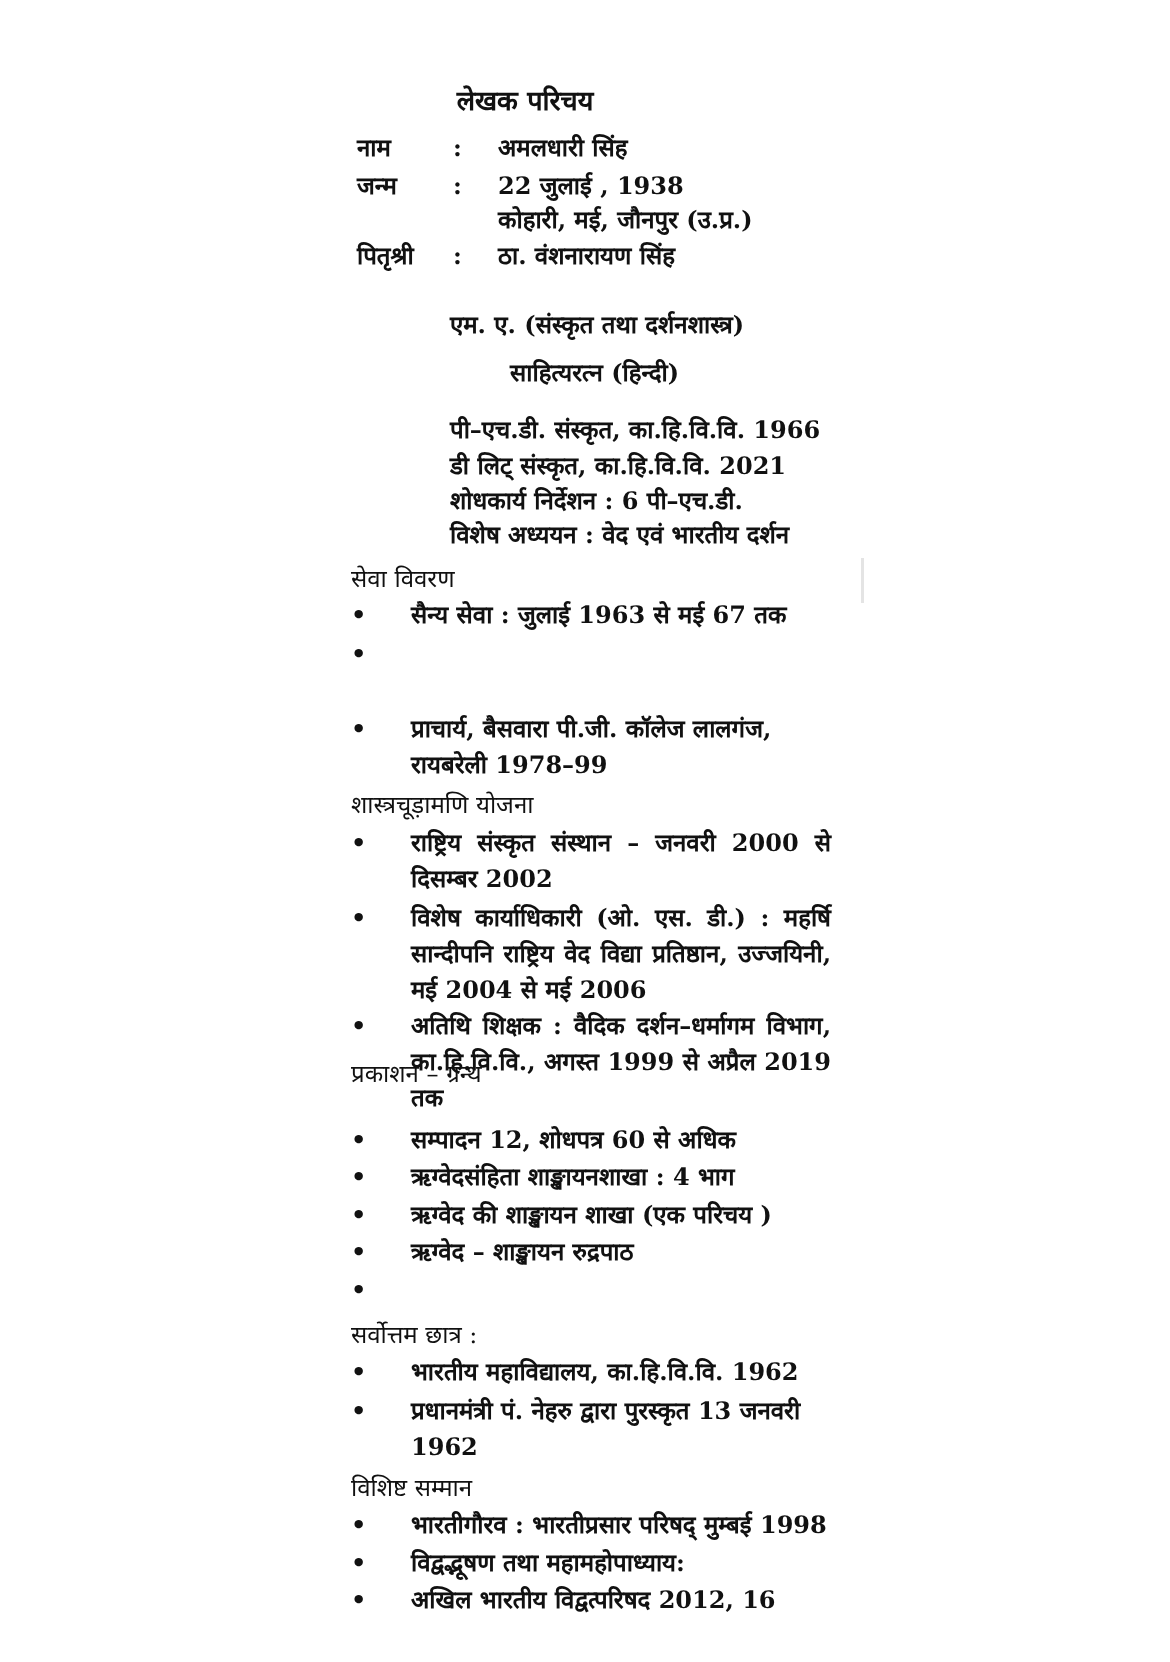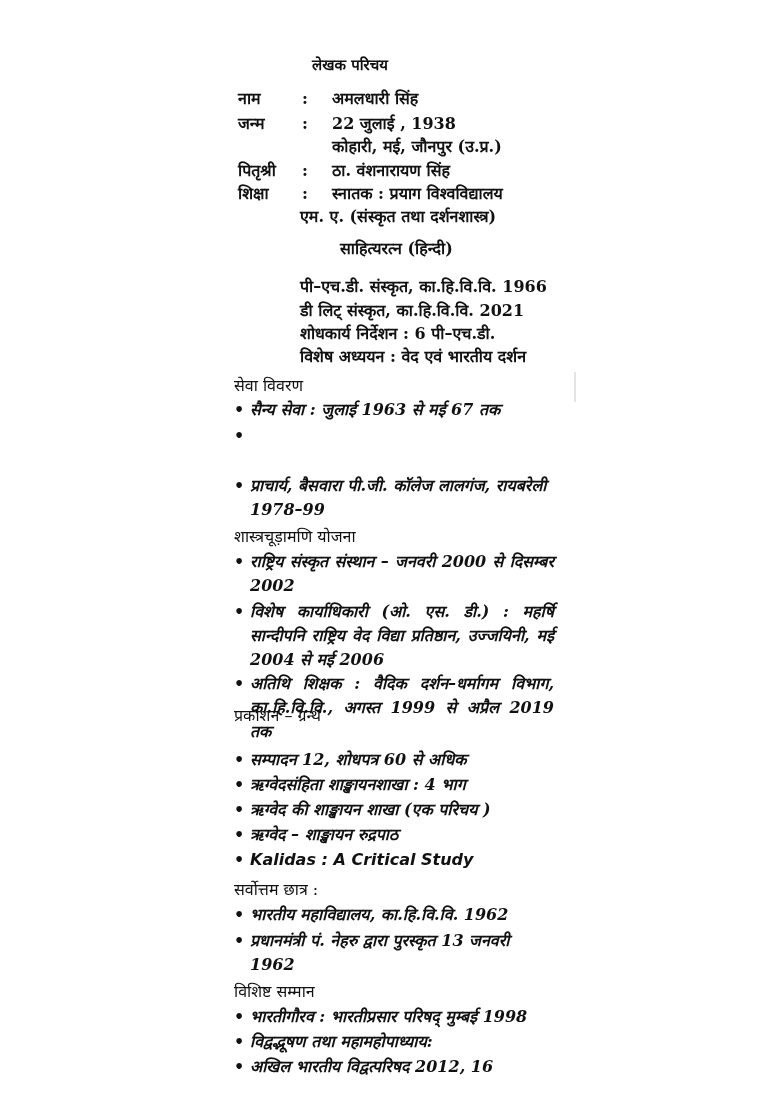--- a/index.html
+++ b/index.html
@@ -1,29 +1,29 @@
 <!DOCTYPE html>
 <html><head>
 <meta charset="utf-8">
 <style>
   html, body { margin:0; padding:0; background:#ffffff; }
   body { width:780px; height:1108px; position:relative; overflow:hidden;
          font-family:"DejaVu Serif", "Liberation Serif", serif; color:#111; }
   .page { position:absolute; left:0; top:0; width:780px; height:1108px; }
   .title { position:absolute; left:0; width:700px; top:54px; text-align:center;
-           font-size:15px; font-weight:bold; }
+           font-size:18px; font-weight:bold; }
   .row { position:absolute; left:238px; font-size:16px; line-height:22px; white-space:nowrap; }
   .row .k { display:inline-block; width:64px; font-weight:bold; }
   .row .c { display:inline-block; width:30px; font-weight:bold; }
   .row .v { display:inline-block; font-weight:bold;text-align:center; }
   .edu { position:absolute; left:300px; font-size:16px; line-height:22px; font-weight:bold; white-space:nowrap; }
   .sec { position:absolute; left:234px; font-size:16px; font-weight:normal; white-space:nowrap; }
   .bullet { position:absolute; left:234px; width:320px; font-size:16px; line-height:24px; font-weight:bold; }
   .bullet .dot { position:absolute; left:0; top:0; }
-  .bullet .txt { display:block; margin-left:16px;font-style:italic; }
+  .bullet .txt { display:block; margin-left:40px; }
   .justify .txt { text-align:justify; text-align-last:left; }
   .latin { font-family:"DejaVu Sans", "Liberation Sans", sans-serif; }
   .scanmark { position:absolute; left:574px; top:372px; width:2px; height:30px; background:#e4e4e4; }
 </style>
 </head>
 <body>
 
 <div class="page">
 
   <div class="title">लेखक परिचय</div>
@@ -32,23 +32,20 @@
     <span class="k">नाम</span><span class="c">:</span><span class="v">अमलधारी सिंह</span>
   </div>
   <div class="row" style="top:113px;">
     <span class="k">जन्म</span><span class="c">:</span><span class="v">22 जुलाई , 1938</span>
   </div>
   <div class="row" style="top:136px;">
     <span class="k"></span><span class="c"></span><span class="v">कोहारी, मई, जौनपुर (उ.प्र.)</span>
   </div>
   <div class="row" style="top:160px;">
     <span class="k">पितृश्री</span><span class="c">:</span><span class="v">ठा. वंशनारायण सिंह</span>
-  </div>
-  <div class="row" style="top:183px;">
-    <span class="k">शिक्षा</span><span class="c">:</span><span class="v">स्नातक : प्रयाग विश्वविद्यालय</span>
   </div>
   <div class="edu" style="top:206px;">एम. ए. (संस्कृत तथा दर्शनशास्त्र)</div>
   <div class="edu" style="top:238px;margin-left:40px;">साहित्यरत्न (हिन्दी)</div>
   <div class="edu" style="top:276px;">पी–एच.डी. संस्कृत, का.हि.वि.वि. 1966</div>
   <div class="edu" style="top:300px;">डी लिट् संस्कृत, का.हि.वि.वि. 2021</div>
   <div class="edu" style="top:323px;">शोधकार्य निर्देशन : 6 पी–एच.डी.</div>
   <div class="edu" style="top:346px;">विशेष अध्ययन : वेद एवं भारतीय दर्शन</div>
 
   <div class="sec" style="top:374px;">सेवा विवरण</div>
   <div class="bullet" style="top:398px;">
@@ -89,21 +86,20 @@
   <div class="bullet" style="top:798px;">
     <span class="dot">•</span>
     <span class="txt">ऋग्वेद की शाङ्खायन शाखा (एक परिचय )</span>
   </div>
   <div class="bullet" style="top:823px;">
     <span class="dot">•</span>
     <span class="txt">ऋग्वेद – शाङ्खायन रुद्रपाठ</span>
   </div>
   <div class="bullet" style="top:848px;">
     <span class="dot">•</span>
-    <span class="txt latin">Kalidas : A Critical Study</span>
   </div>
 
   <div class="sec" style="top:878px;">सर्वोत्तम छात्र :</div>
   <div class="bullet" style="top:903px;">
     <span class="dot">•</span>
     <span class="txt">भारतीय महाविद्यालय, का.हि.वि.वि. 1962</span>
   </div>
   <div class="bullet" style="top:929px;">
     <span class="dot">•</span>
     <span class="txt">प्रधानमंत्री पं. नेहरु द्वारा पुरस्कृत 13 जनवरी 1962</span>

